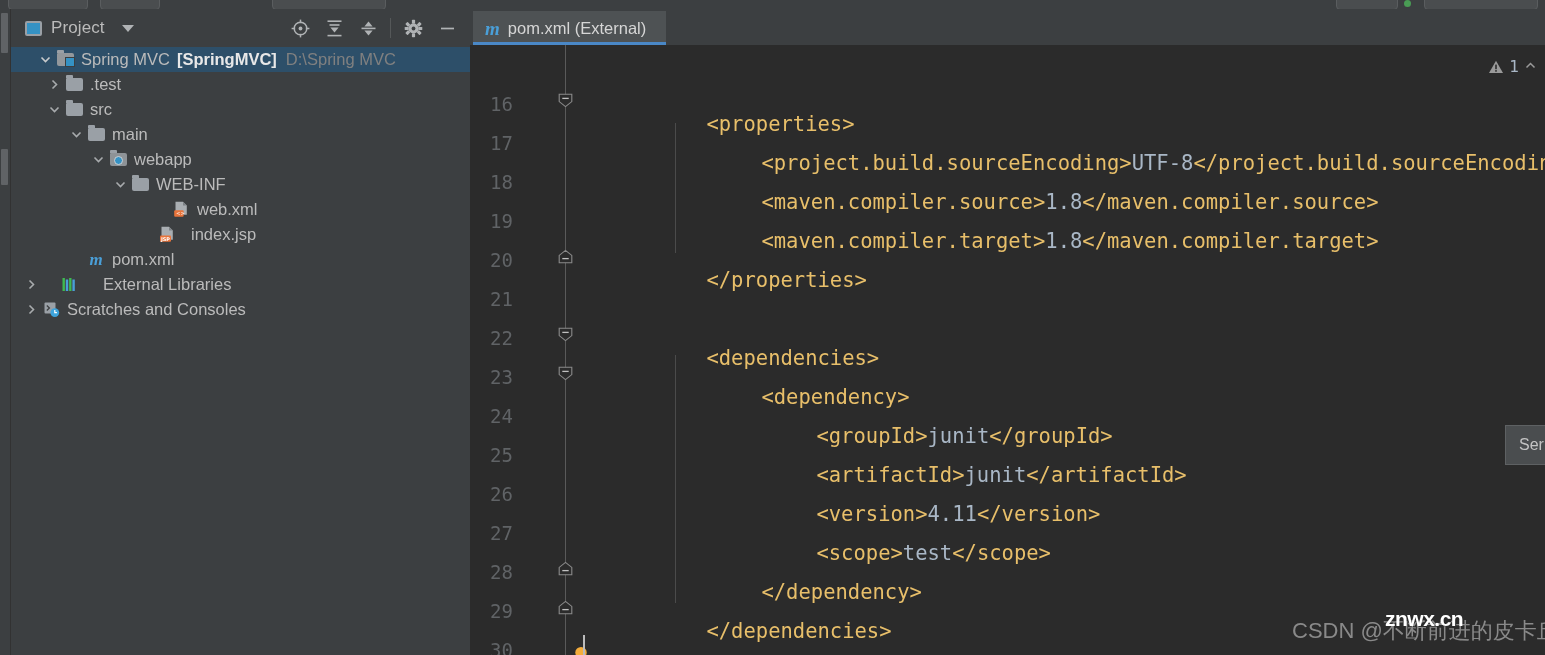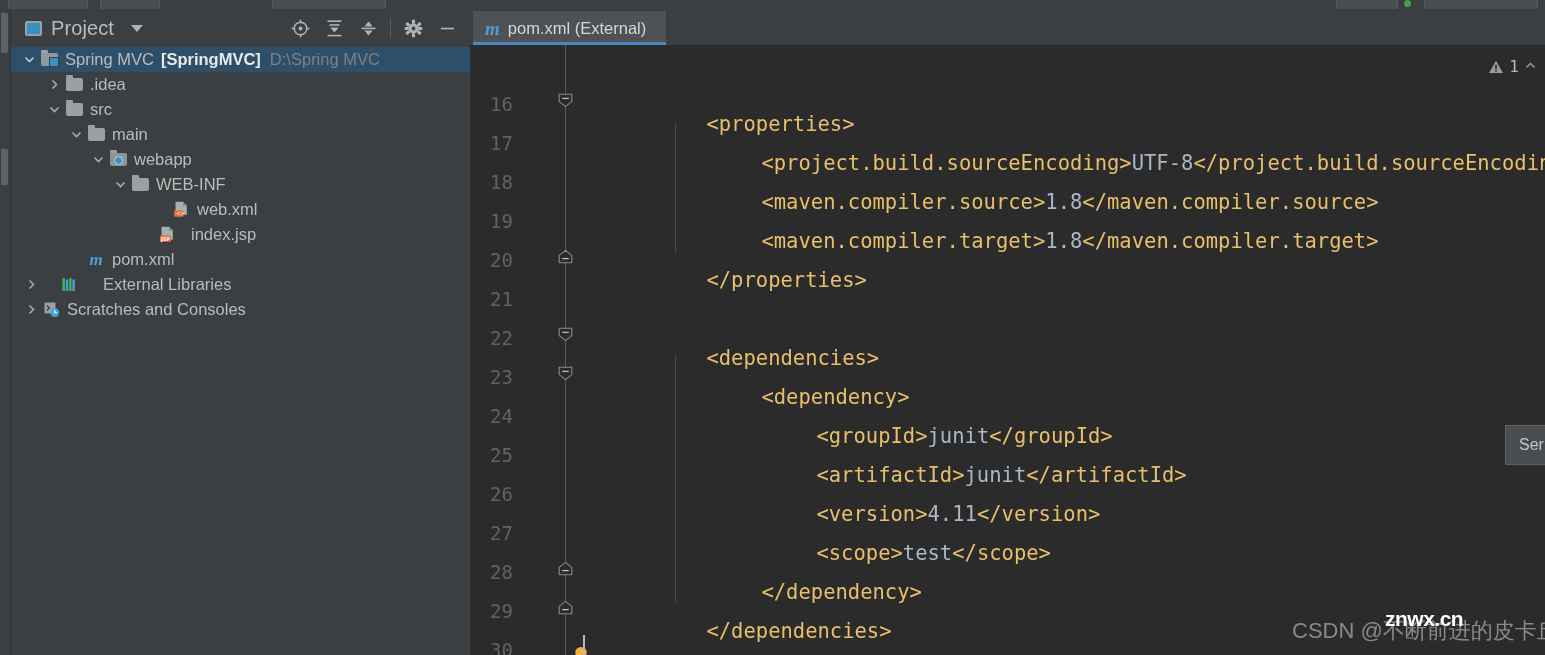--- a/index.html
+++ b/index.html
@@ -85,21 +85,21 @@
   .proj-icon {
     width: 17px; height: 15px;
     border: 2px solid #9aa0a6;
     border-radius: 2px;
     background: #3592c4;
     box-sizing: border-box;
     flex: none;
   }
   .panel-title {
     color: #bbbbbb;
-    font-size: 20px;
+    font-size: 17px;
     letter-spacing: 0.1px;
     white-space: nowrap;
   }
   .caret-down {
     width: 0; height: 0;
     border-left: 6px solid transparent;
     border-right: 6px solid transparent;
     border-top: 7px solid #b0b3b5;
     margin-left: 8px;
   }
@@ -435,21 +435,21 @@
         <div class="tool-btn">
           <svg class="ic" width="19" height="19" viewBox="0 0 19 19">
             <line x1="3" y1="9.5" x2="16" y2="9.5" stroke="#b0b3b5" stroke-width="1.7"></line>
           </svg>
         </div>
       </div>
     </div>
 
     <div class="tree">
 
-      <div class="tree-row selected" style="padding-left:10px;">
+      <div class="tree-row selected" style="padding-left:26px;">
         <div class="arrow-box">
           <svg width="13" height="13" viewBox="0 0 13 13">
               <polyline points="2.5,4.5 6.5,8.5 10.5,4.5" fill="none" stroke="#c8cbcd" stroke-width="1.6"></polyline>
             </svg>
         </div>
         <div class="ficon">
           <div class="folder-shape" style="background:#93989c;">
             <div class="folder-badge"></div>
           </div>
         </div>
@@ -460,21 +460,21 @@
 
       <div class="tree-row" style="padding-left:35px;">
         <div class="arrow-box">
           <svg width="13" height="13" viewBox="0 0 13 13">
               <polyline points="4.5,2.5 8.5,6.5 4.5,10.5" fill="none" stroke="#a8abad" stroke-width="1.6"></polyline>
             </svg>
         </div>
         <div class="ficon">
             <div class="folder-shape"></div>
           </div>
-        <span class="tlabel">.idea</span>
+        <span class="tlabel">.test</span>
       </div>
 
       <div class="tree-row" style="padding-left:35px;">
         <div class="arrow-box">
           <svg width="13" height="13" viewBox="0 0 13 13">
               <polyline points="2.5,4.5 6.5,8.5 10.5,4.5" fill="none" stroke="#a8abad" stroke-width="1.6"></polyline>
             </svg>
         </div>
         <div class="ficon">
             <div class="folder-shape"></div>

